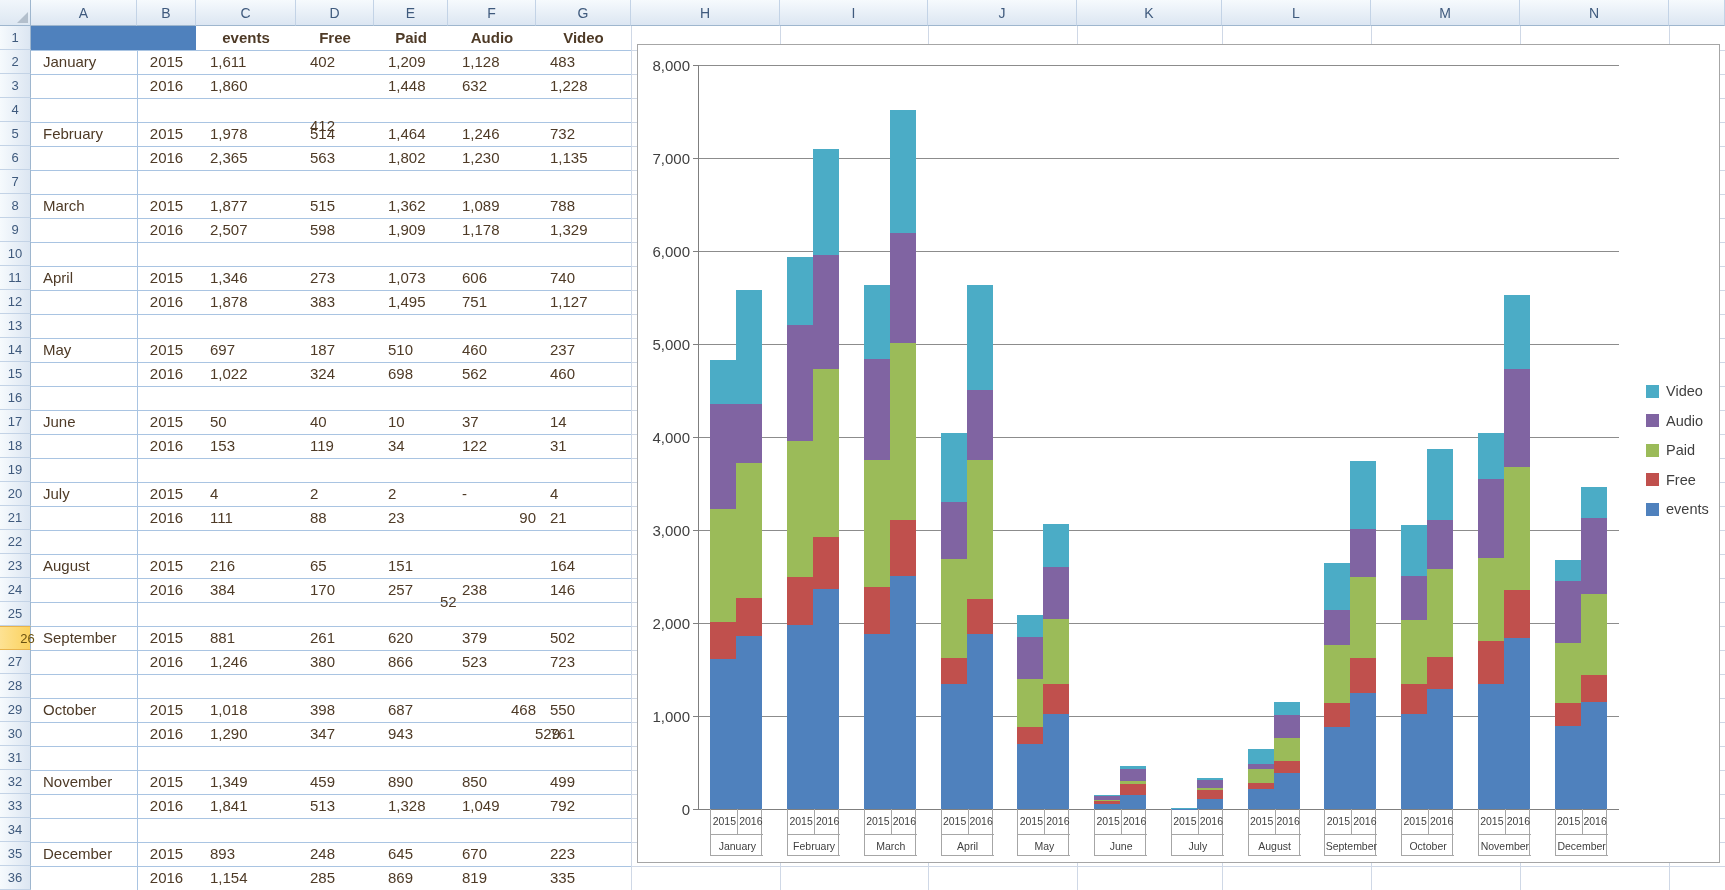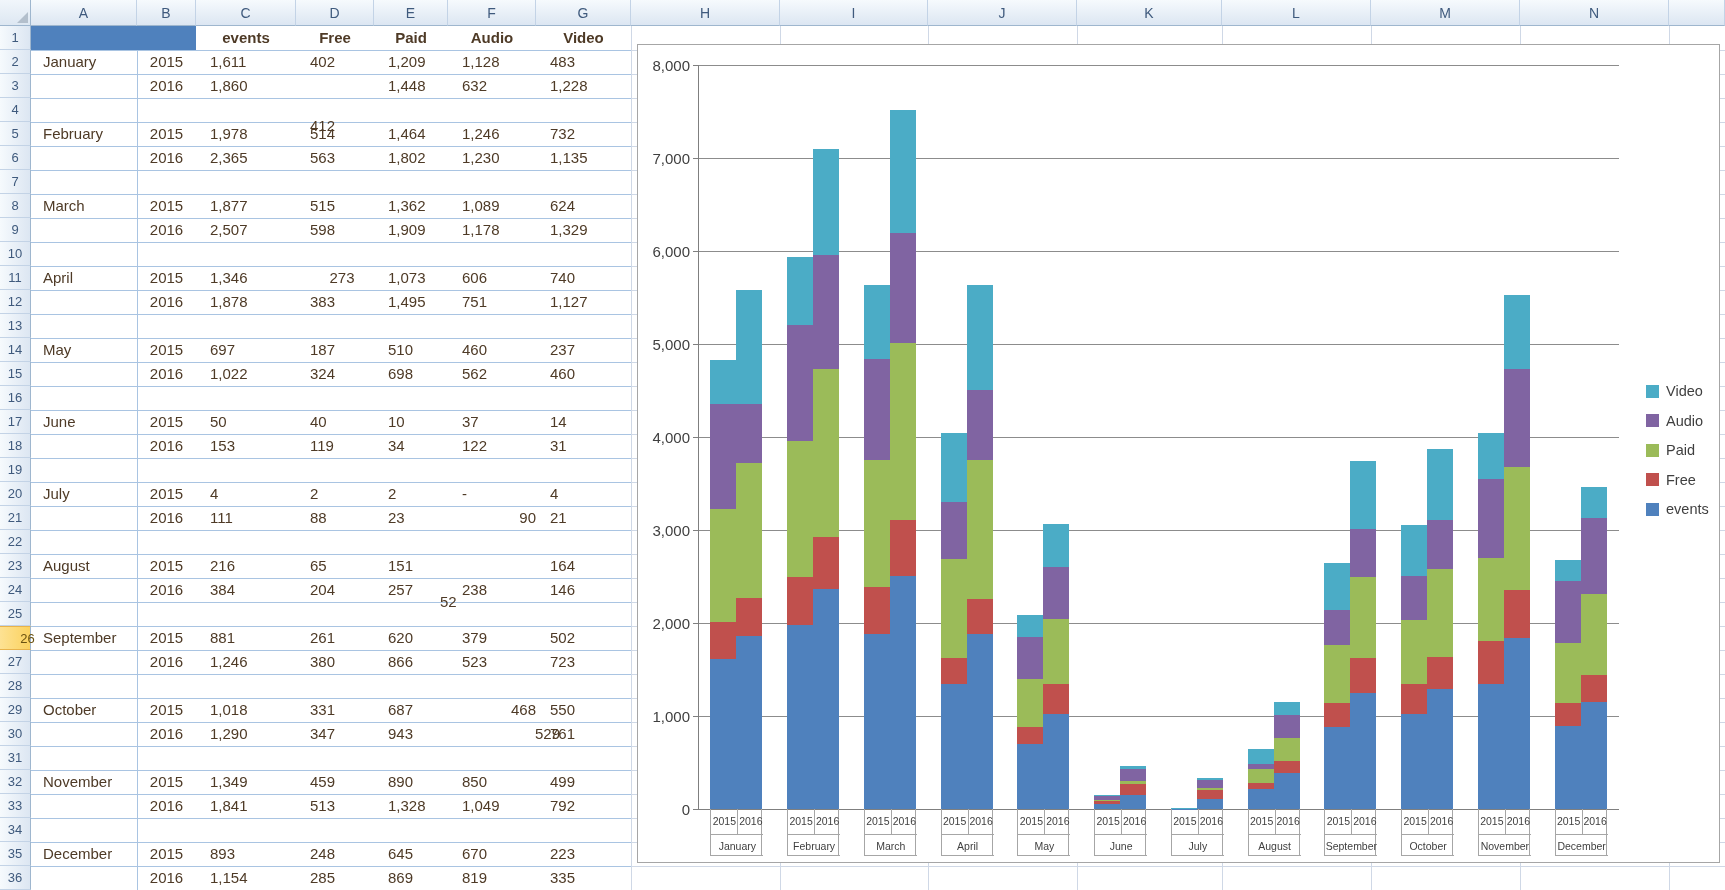--- a/index.html
+++ b/index.html
@@ -225,31 +225,31 @@
       <div class="cell num" style="left: 374px; width: 74px; top: 146px;">1,802</div>
       <div class="cell num" style="left: 448px; width: 88px; top: 146px;">1,230</div>
       <div class="cell num" style="left: 536px; width: 95px; top: 146px;">1,135</div>
       <div class="cell month" style="left: 31px; width: 106px; top: 194px;">March</div>
       <div class="cell year" style="left: 137px; width: 59px; top: 194px;">2015</div>
       <div class="cell year" style="left: 137px; width: 59px; top: 218px;">2016</div>
       <div class="cell num" style="left: 196px; width: 100px; top: 194px;">1,877</div>
       <div class="cell num" style="left: 296px; width: 78px; top: 194px;">515</div>
       <div class="cell num" style="left: 374px; width: 74px; top: 194px;">1,362</div>
       <div class="cell num" style="left: 448px; width: 88px; top: 194px;">1,089</div>
-      <div class="cell num" style="left: 536px; width: 95px; top: 194px;">624</div>
+      <div class="cell num" style="left: 536px; width: 95px; top: 194px;">788</div>
       <div class="cell num" style="left: 196px; width: 100px; top: 218px;">2,507</div>
       <div class="cell num" style="left: 296px; width: 78px; top: 218px;">598</div>
       <div class="cell num" style="left: 374px; width: 74px; top: 218px;">1,909</div>
       <div class="cell num" style="left: 448px; width: 88px; top: 218px;">1,178</div>
       <div class="cell num" style="left: 536px; width: 95px; top: 218px;">1,329</div>
       <div class="cell month" style="left: 31px; width: 106px; top: 266px;">April</div>
       <div class="cell year" style="left: 137px; width: 59px; top: 266px;">2015</div>
       <div class="cell year" style="left: 137px; width: 59px; top: 290px;">2016</div>
       <div class="cell num" style="left: 196px; width: 100px; top: 266px;">1,346</div>
-      <div class="cell num" style="left: 296px; width: 78px; top: 266px; text-align: center;">273</div>
+      <div class="cell num" style="left: 296px; width: 78px; top: 266px;">273</div>
       <div class="cell num" style="left: 374px; width: 74px; top: 266px;">1,073</div>
       <div class="cell num" style="left: 448px; width: 88px; top: 266px;">606</div>
       <div class="cell num" style="left: 536px; width: 95px; top: 266px;">740</div>
       <div class="cell num" style="left: 196px; width: 100px; top: 290px;">1,878</div>
       <div class="cell num" style="left: 296px; width: 78px; top: 290px;">383</div>
       <div class="cell num" style="left: 374px; width: 74px; top: 290px;">1,495</div>
       <div class="cell num" style="left: 448px; width: 88px; top: 290px;">751</div>
       <div class="cell num" style="left: 536px; width: 95px; top: 290px;">1,127</div>
       <div class="cell month" style="left: 31px; width: 106px; top: 338px;">May</div>
       <div class="cell year" style="left: 137px; width: 59px; top: 338px;">2015</div>
@@ -292,42 +292,42 @@
       <div class="cell num" style="left: 536px; width: 95px; top: 506px;">21</div>
       <div class="cell month" style="left: 31px; width: 106px; top: 554px;">August</div>
       <div class="cell year" style="left: 137px; width: 59px; top: 554px;">2015</div>
       <div class="cell year" style="left: 137px; width: 59px; top: 578px;">2016</div>
       <div class="cell num" style="left: 196px; width: 100px; top: 554px;">216</div>
       <div class="cell num" style="left: 296px; width: 78px; top: 554px;">65</div>
       <div class="cell num" style="left: 374px; width: 74px; top: 554px;">151</div>
       <div class="cell num" style="left: 426px; width: 88px; top: 554px; margin-top: 36px;">52</div>
       <div class="cell num" style="left: 536px; width: 95px; top: 554px;">164</div>
       <div class="cell num" style="left: 196px; width: 100px; top: 578px;">384</div>
-      <div class="cell num" style="left: 296px; width: 78px; top: 578px;">204</div>
+      <div class="cell num" style="left: 296px; width: 78px; top: 578px;">170</div>
       <div class="cell num" style="left: 374px; width: 74px; top: 578px;">257</div>
       <div class="cell num" style="left: 448px; width: 88px; top: 578px;">238</div>
       <div class="cell num" style="left: 536px; width: 95px; top: 578px;">146</div>
       <div class="cell month" style="left: 31px; width: 106px; top: 626px;">September</div>
       <div class="cell year" style="left: 137px; width: 59px; top: 626px;">2015</div>
       <div class="cell year" style="left: 137px; width: 59px; top: 650px;">2016</div>
       <div class="cell num" style="left: 196px; width: 100px; top: 626px;">881</div>
       <div class="cell num" style="left: 296px; width: 78px; top: 626px;">261</div>
       <div class="cell num" style="left: 374px; width: 74px; top: 626px;">620</div>
       <div class="cell num" style="left: 448px; width: 88px; top: 626px;">379</div>
       <div class="cell num" style="left: 536px; width: 95px; top: 626px;">502</div>
       <div class="cell num" style="left: 196px; width: 100px; top: 650px;">1,246</div>
       <div class="cell num" style="left: 296px; width: 78px; top: 650px;">380</div>
       <div class="cell num" style="left: 374px; width: 74px; top: 650px;">866</div>
       <div class="cell num" style="left: 448px; width: 88px; top: 650px;">523</div>
       <div class="cell num" style="left: 536px; width: 95px; top: 650px;">723</div>
       <div class="cell month" style="left: 31px; width: 106px; top: 698px;">October</div>
       <div class="cell year" style="left: 137px; width: 59px; top: 698px;">2015</div>
       <div class="cell year" style="left: 137px; width: 59px; top: 722px;">2016</div>
       <div class="cell num" style="left: 196px; width: 100px; top: 698px;">1,018</div>
-      <div class="cell num" style="left: 296px; width: 78px; top: 698px;">331</div>
+      <div class="cell num" style="left: 296px; width: 78px; top: 698px;">398</div>
       <div class="cell num" style="left: 374px; width: 74px; top: 698px;">687</div>
       <div class="cell num" style="left: 448px; width: 88px; top: 698px; text-align: right;">468</div>
       <div class="cell num" style="left: 536px; width: 95px; top: 698px;">550</div>
       <div class="cell num" style="left: 196px; width: 100px; top: 722px;">1,290</div>
       <div class="cell num" style="left: 296px; width: 78px; top: 722px;">347</div>
       <div class="cell num" style="left: 374px; width: 74px; top: 722px;">943</div>
       <div class="cell num" style="left: 472px; width: 88px; top: 722px; text-align: right;">529</div>
       <div class="cell num" style="left: 536px; width: 95px; top: 722px;">761</div>
       <div class="cell month" style="left: 31px; width: 106px; top: 770px;">November</div>
       <div class="cell year" style="left: 137px; width: 59px; top: 770px;">2015</div>

